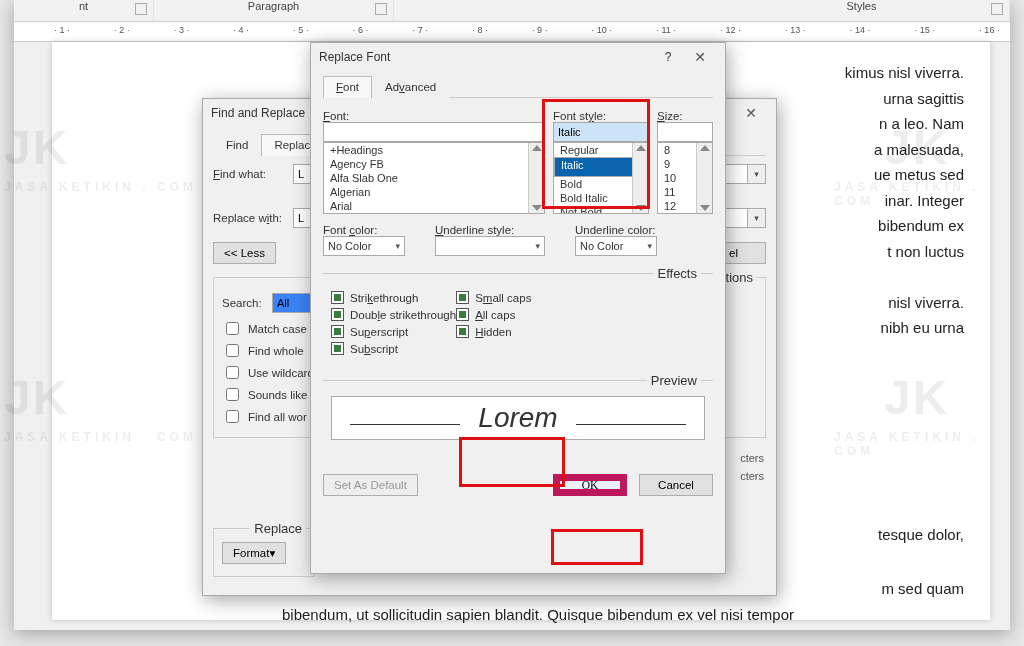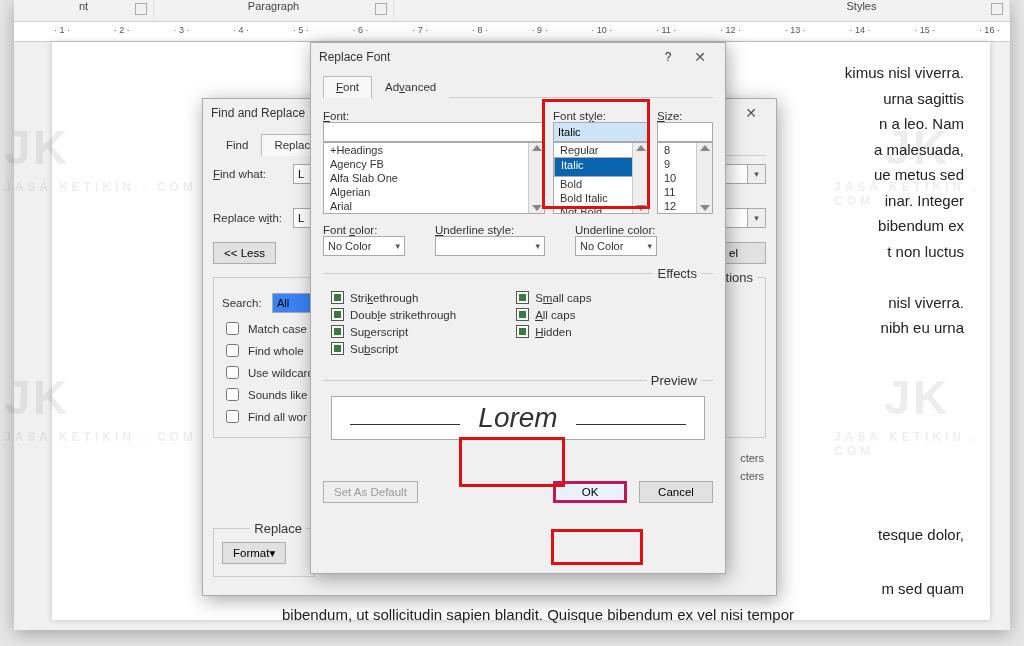--- a/index.html
+++ b/index.html
@@ -41,28 +41,28 @@
   .section-lbl u{text-decoration:underline;}
   .listbox{border:1px solid #aaa;background:#fff;font-size:11px;overflow:hidden;position:relative;}
   .listbox .scroll{position:absolute;right:0;top:0;bottom:0;width:16px;background:#eee;border-left:1px solid #ccc;}
   .listbox .scroll::before,.listbox .scroll::after{content:"";position:absolute;left:3px;width:10px;height:10px;}
   .listbox .scroll::before{top:2px;border-left:5px solid transparent;border-right:5px solid transparent;border-bottom:6px solid #888;width:0;height:0;}
   .listbox .scroll::after{bottom:2px;border-left:5px solid transparent;border-right:5px solid transparent;border-top:6px solid #888;width:0;height:0;}
   .listbox .item{padding:1px 6px;white-space:nowrap;}
   .listbox .item.sel{background:#0a64ad;color:#fff;}
   .tri-chk{width:13px;height:13px;border:1px solid #555;background:#fff;display:inline-flex;align-items:center;justify-content:center;}
   .tri-chk::after{content:"";width:7px;height:7px;background:#3a7a3a;}
-  .effects{display:flex;gap:60px;}
+  .effects{display:flex;}
   .eff-col .chk{margin:4px 0;}
   .preview-box{height:44px;border:1px solid #aaa;background:#fff;margin:4px 0 2px;display:flex;align-items:center;justify-content:center;font-family:'Times New Roman',serif;font-style:italic;font-size:28px;position:relative;}
   .preview-box .line{position:absolute;height:1px;background:#333;width:110px;}
   .preview-box .line.l{left:18px;bottom:14px;}
   .preview-box .line.r{right:18px;bottom:14px;}
   .hl-red{position:absolute;border:3px solid #d11;pointer-events:none;}
-  .btn.primary{border:3px solid #be185d;background:#eaf1fb;}
+  .btn.primary{border:7px solid #be185d;background:#eaf1fb;font-family:Liberation Serif, serif;}
   .btn.disabled{color:#999;background:#eee;}
   .colorbox{width:82px;height:20px;border:1px solid #aaa;background:#fff;display:flex;align-items:center;padding:0 4px;font-size:11px;justify-content:space-between;}
   .colorbox::after{content:"▾";font-size:9px;color:#555;}
 </style>
 </head>
 <body>
 
 <div class="frame">
   <div class="ribbon-groups">
     <div class="ribbon-group" style="flex:0 0 140px"><span>nt</span><span class="launcher"></span></div>
@@ -293,21 +293,21 @@
 
       <fieldset style="margin-top:6px;border:none;border-top:1px solid #ccc;padding-top:4px">
         <legend style="margin-left:-4px">Preview</legend>
         <div class="preview-box">
           <span class="line l"></span>
           <span>Lorem</span>
           <span class="line r"></span>
         </div>
       </fieldset>
 
-      <div style="display:flex;justify-content:space-between;align-items:center;margin-top:31px">
+      <div style="display:flex;justify-content:space-between;align-items:center;margin-top:24px">
         <button class="btn disabled">Set As Default</button>
         <div style="display:flex;gap:12px">
           <button class="btn primary" style="width:74px;justify-content:center">OK</button>
           <button class="btn" style="width:74px;justify-content:center">Cancel</button>
         </div>
       </div>
     </div>
 
     <div class="hl-red" style="left:231px;top:56px;width:108px;height:110px"></div>
     <div class="hl-red" style="left:148px;top:394px;width:106px;height:50px"></div>

